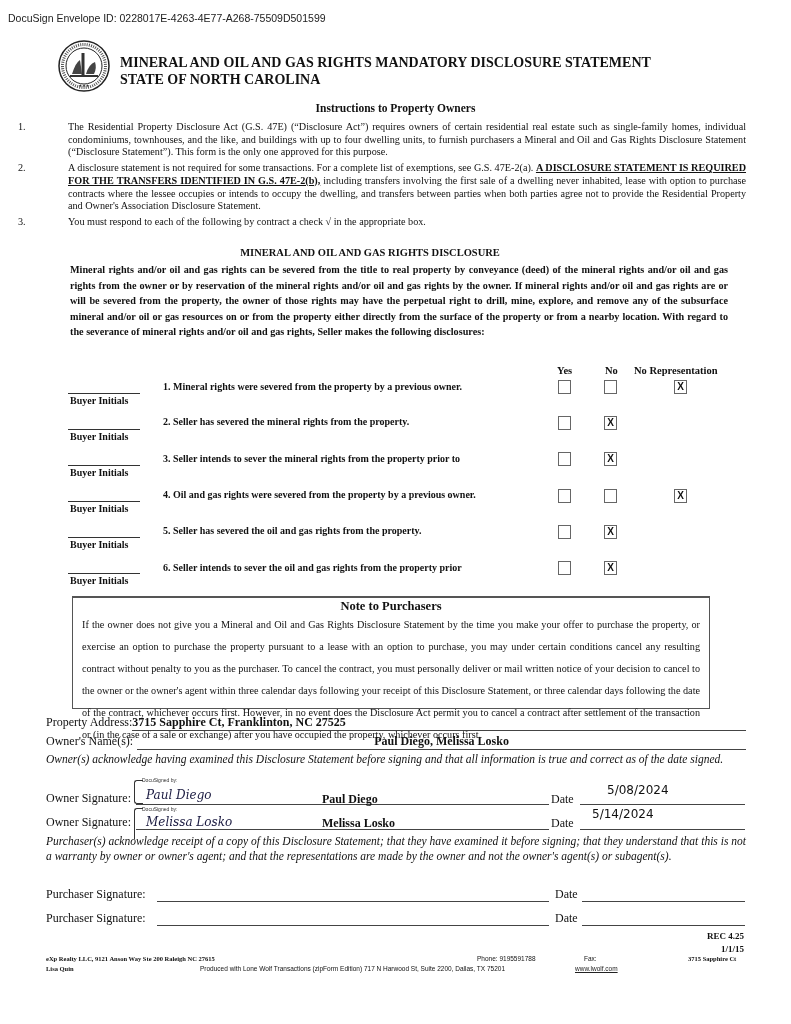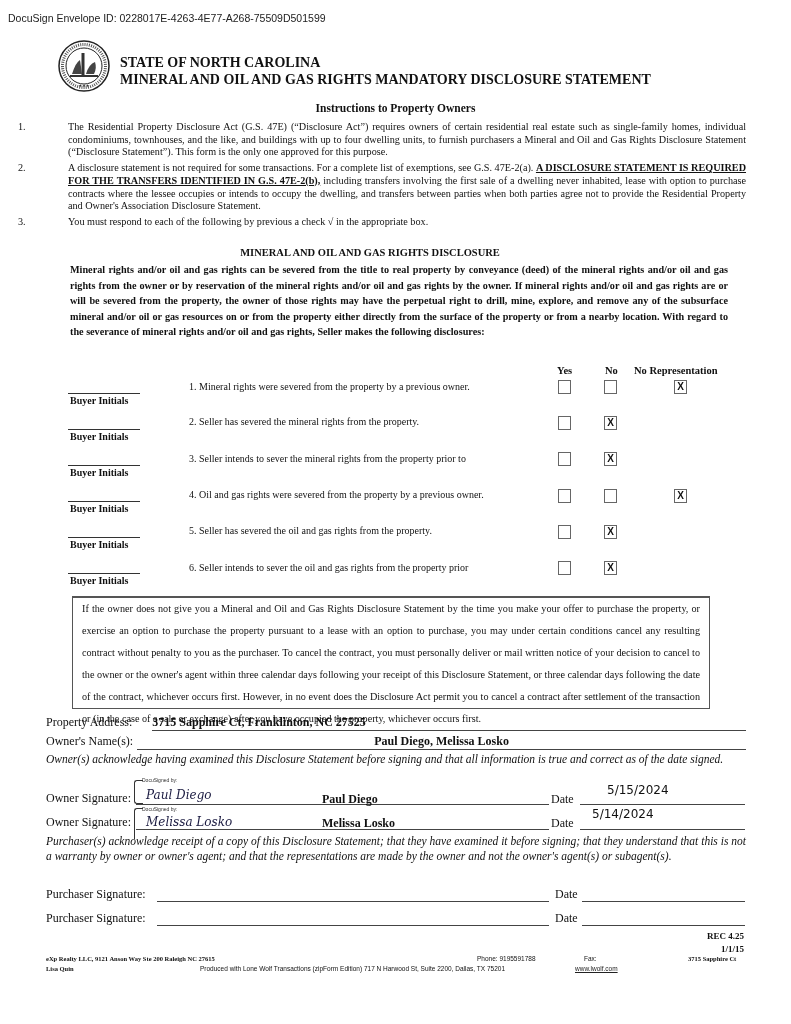--- a/index.html
+++ b/index.html
@@ -11,21 +11,21 @@
   .title { left:120px; top:54px; font-weight:bold; font-size:14px; line-height:17px; }
   .instr-head { left:0; width:791px; top:102px; text-align:center; font-weight:bold; font-size:11.5px; }
   .olist { left:18px; top:121px; width:728px; font-size:10.2px; line-height:12.7px; }
   .olist .item { display:flex; margin-bottom:3px; }
   .olist .num { width:50px; flex:none; }
   .olist .txt { flex:1; text-align:justify; }
   .u { text-decoration:underline; font-weight:bold; }
   .disc-head { left:0; width:740px; top:247px; text-align:center; font-weight:bold; font-size:10.5px; }
   .disc-body { left:70px; top:262px; width:658px; font-weight:bold; font-size:10.2px; line-height:15.5px; text-align:justify; }
   .col-head { top:365px; font-weight:bold; font-size:10.5px; }
-  .q-text { left:163px; font-weight:normal; font-size:10px; line-height:14px; width:370px;margin-left:26px; }
+  .q-text { left:163px; font-weight:bold; font-size:10px; line-height:14px; width:370px; }
   .initials-line { left:68px; width:72px; border-top:1px solid #333; }
   .initials-lbl { left:70px; font-weight:bold; font-size:10px; }
   .cb { width:11px; height:12px; border:1px solid #666; background:#fff; font-family:"Liberation Sans", sans-serif;
         font-size:10px; font-weight:bold; line-height:12px; text-align:center; }
   .note { left:72px; top:596px; width:636px; height:110px; border:1px solid #555; border-top:2px solid #555; }
   .note-title { text-align:center; font-weight:bold; font-size:12.5px; margin-top:1px; }
   .note-body { padding:0 9px; font-size:10.2px; line-height:22px; text-align:justify; }
   .field-row { left:46px; font-size:12px; }
   .field-val { font-weight:bold; }
   .uline { border-bottom:1px solid #444; }
@@ -48,37 +48,37 @@
     <circle cx="26" cy="26" r="21.5" fill="none" stroke="#555" stroke-width="3" stroke-dasharray="1 1.2"></circle>
     <rect x="23.5" y="13" width="3" height="22" fill="#333"></rect>
     <path d="M14 34 q4 -12 8 -14 l2 14 z" fill="#444"></path>
     <path d="M28 34 q3 -10 9 -12 q2 6 -1 12 z" fill="#444"></path>
     <rect x="12" y="35" width="28" height="2" fill="#333"></rect>
     <text x="26" y="47" font-size="4" text-anchor="middle" fill="#222">★★★</text>
   </svg>
 </div>
 
 <div class="abs title">
+  <div>MINERAL AND OIL AND GAS RIGHTS MANDATORY DISCLOSURE STATEMENT</div>
   <div>STATE OF NORTH CAROLINA</div>
-  <div>MINERAL AND OIL AND GAS RIGHTS MANDATORY DISCLOSURE STATEMENT</div>
 </div>
 
 <div class="abs instr-head">Instructions to Property Owners</div>
 <div class="abs olist">
   <div class="item">
     <span class="num">1.</span>
     <span class="txt">The Residential Property Disclosure Act (G.S. 47E) (“Disclosure Act”) requires owners of certain residential real estate such as single-family homes, individual condominiums, townhouses, and the like, and buildings with up to four dwelling units, to furnish purchasers a Mineral and Oil and Gas Rights Disclosure Statement (“Disclosure Statement”). This form is the only one approved for this purpose.</span>
   </div>
   <div class="item">
     <span class="num">2.</span>
     <span class="txt"><span>A disclosure statement is not required for some transactions. For a complete list of exemptions, see G.S. 47E-2(a). </span><span class="u">A DISCLOSURE STATEMENT IS REQUIRED FOR THE TRANSFERS IDENTIFIED IN G.S. 47E-2(b),</span><span> including transfers involving the first sale of a dwelling never inhabited, lease with option to purchase contracts where the lessee occupies or intends to occupy the dwelling, and transfers between parties when both parties agree not to provide the Residential Property and Owner's Association Disclosure Statement.</span></span>
   </div>
   <div class="item">
     <span class="num">3.</span>
-    <span class="txt">You must respond to each of the following by previous a check √ in the appropriate box.</span>
+    <span class="txt">You must respond to each of the following by contract a check √ in the appropriate box.</span>
   </div>
 </div>
 
 <div class="abs disc-head">MINERAL AND OIL AND GAS RIGHTS DISCLOSURE</div>
 <div class="abs disc-body">Mineral rights and/or oil and gas rights can be severed from the title to real property by conveyance (deed) of the mineral rights and/or oil and gas rights from the owner or by reservation of the mineral rights and/or oil and gas rights by the owner. If mineral rights and/or oil and gas rights are or will be severed from the property, the owner of those rights may have the perpetual right to drill, mine, explore, and remove any of the subsurface mineral and/or oil or gas resources on or from the property either directly from the surface of the property or from a nearby location. With regard to the severance of mineral rights and/or oil and gas rights, Seller makes the following disclosures:</div>
 
 <div class="abs col-head" style="left:557px;">Yes</div>
 <div class="abs col-head" style="left:605px;">No</div>
 <div class="abs col-head" style="left:634px;">No Representation</div>
 
@@ -126,44 +126,45 @@
 
 <div class="abs initials-line" style="top:573px;"></div>
 <div class="abs initials-lbl" style="top:575px;">Buyer Initials</div>
 <div class="abs q-text" style="top:561px;">
   <div>6. Seller intends to sever the oil and gas rights from the property prior</div>
 </div>
 <div class="abs cb" style="left:558px;top:561px;"></div>
 <div class="abs cb" style="left:604px;top:561px;">X</div>
 
 <div class="abs note">
+  <div class="note-title">Note to Purchasers</div>
   <div class="note-body">If the owner does not give you a Mineral and Oil and Gas Rights Disclosure Statement by the time you make your offer to purchase the property, or exercise an option to purchase the property pursuant to a lease with an option to purchase, you may under certain conditions cancel any resulting contract without penalty to you as the purchaser. To cancel the contract, you must personally deliver or mail written notice of your decision to cancel to the owner or the owner's agent within three calendar days following your receipt of this Disclosure Statement, or three calendar days following the date of the contract, whichever occurs first. However, in no event does the Disclosure Act permit you to cancel a contract after settlement of the transaction or (in the case of a sale or exchange) after you have occupied the property, whichever occurs first.</div>
 </div>
 
 <div class="abs field-row" style="top:715px;width:700px;display:flex;">
   <span>Property Address:</span>
-  <span class="uline" style="flex:1;margin-left:20px;"><span class="field-val">3715 Sapphire Ct, Franklinton, NC  27525</span></span>
+  <span class="uline" style="flex:1;margin-left:0;"><span class="field-val">3715 Sapphire Ct, Franklinton, NC  27525</span></span>
 </div>
 
 <div class="abs field-row" style="top:734px;width:700px;display:flex;text-align:center;">
   <span>Owner's Name(s):</span>
   <span class="uline" style="flex:1;margin-left:4px;"><span class="field-val">Paul Diego, Melissa Losko</span></span>
 </div>
 
 <div class="abs ack" style="top:752px;">Owner(s) acknowledge having examined this Disclosure Statement before signing and that all information is true and  correct as of the date signed.</div>
 
 <div class="abs field-row" style="top:791px;">Owner Signature:</div>
 <div class="abs" style="left:134px;top:780px;width:8px;height:22px;border-left:1px solid #333;border-top:1px solid #333;border-bottom:1px solid #333;border-radius:3px 0 0 3px;"></div>
 <div class="abs ds-tag" style="left:142px;top:777px;">DocuSigned by:</div>
 <div class="abs" style="left:136px;top:804px;width:413px;border-top:1px solid #444;"></div>
 <div class="abs sig-script" style="left:146px;top:788px;">Paul Diego</div>
 <div class="abs field-val" style="left:322px;top:792px;font-size:12px;">Paul Diego</div>
 <div class="abs" style="left:551px;top:792px;font-size:12px;">Date</div>
 <div class="abs" style="left:580px;top:804px;width:165px;border-top:1px solid #444;"></div>
-<div class="abs date-val" style="left:607px;top:783px;">5/15/2024</div>
+<div class="abs date-val" style="left:607px;top:783px;">5/08/2024</div>
 
 <div class="abs field-row" style="top:815px;">Owner Signature:</div>
 <div class="abs" style="left:134px;top:808px;width:8px;height:30px;border-left:1px solid #333;border-top:1px solid #333;border-radius:3px 0 0 0;"></div>
 <div class="abs ds-tag" style="left:142px;top:806px;">DocuSigned by:</div>
 <div class="abs" style="left:136px;top:829px;width:413px;border-top:1px solid #444;"></div>
 <div class="abs sig-script" style="left:146px;top:815px;">Melissa Losko</div>
 <div class="abs field-val" style="left:322px;top:816px;font-size:12px;">Melissa Losko</div>
 <div class="abs" style="left:551px;top:816px;font-size:12px;">Date</div>
 <div class="abs" style="left:580px;top:829px;width:165px;border-top:1px solid #444;"></div>
 <div class="abs date-val" style="left:592px;top:807px;">5/14/2024</div>

